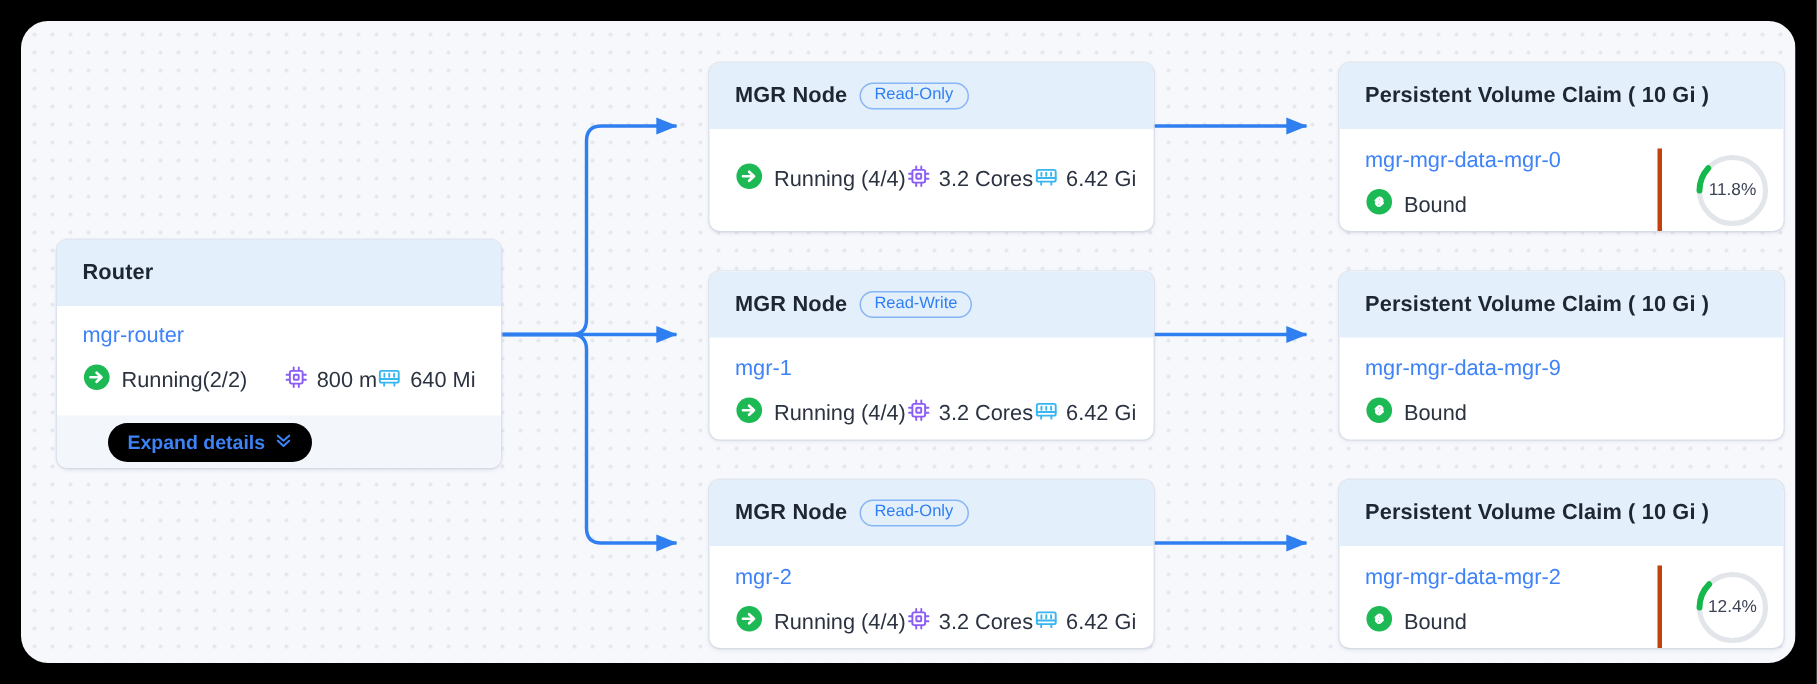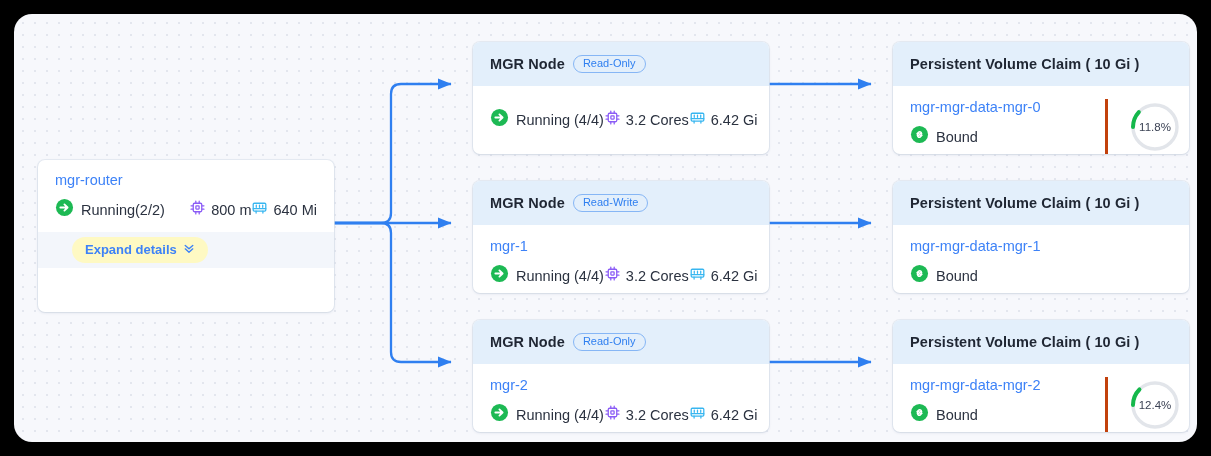--- a/index.html
+++ b/index.html
@@ -87,21 +87,21 @@
   #router-card .card-body { padding-top: 12px; }
   .expand-wrap {
     margin: 11px -17px 0;
     background: #f3f6fb;
     height: 36px;
     display: flex;
     align-items: center;
     padding-left: 34px;
   }
   .expand-btn {
-    background: #fef9c3;
+    background: #000000;
     color: #3d82f7;
     font-size: 13px;
     font-weight: bold;
     border: none;
     border-radius: 13px;
     padding: 5px 13px 6px;
     display: inline-flex;
     align-items: flex-start;
     gap: 6px;
     cursor: pointer;
@@ -169,20 +169,23 @@
     <path d="M 746 70 H 857" fill="none" stroke="#2f7ff0" stroke-width="2.3" marker-end="url(#arw)"></path>
 
     <circle cx="746" cy="209" r="5.2" fill="#2f7ff0"></circle>
     <path d="M 746 209 H 857" fill="none" stroke="#2f7ff0" stroke-width="2.3" marker-end="url(#arw)"></path>
 
     <circle cx="746" cy="348" r="5.2" fill="#2f7ff0"></circle>
     <path d="M 746 348 H 857" fill="none" stroke="#2f7ff0" stroke-width="2.3" marker-end="url(#arw)"></path>
   </svg>
 
   <div class="card" id="router-card">
+    <div class="card-head">
+      <span class="card-title">Router</span>
+    </div>
     <div class="card-body">
       <div class="res-name">mgr-router</div>
       <div class="stat-row">
         <span class="icon">
           <svg width="19" height="19" viewBox="0 0 20 20">
               <circle cx="10" cy="10" r="9" fill="#1db954"></circle>
               <path d="M5.6 10 h7.1 M9.9 6.8 l3.4 3.2 -3.4 3.2" fill="none" stroke="#fff" stroke-width="1.9" stroke-linecap="round" stroke-linejoin="round"></path>
             </svg>
         </span>
         <span class="stat-txt">Running(2/2)</span>
@@ -369,21 +372,21 @@
       </div>
     </div>
   </div>
 
   <div class="card pvc-card" id="pvc-card-1">
     <div class="card-head">
       <span class="card-title">Persistent Volume Claim ( 10 Gi )</span>
     </div>
     <div class="pvc-body">
       <div class="pvc-left">
-        <div class="res-name">mgr-mgr-data-mgr-1</div>
+        <div class="res-name">mgr-mgr-data-mgr-9</div>
         <div class="stat-row">
           <span class="icon">
             <svg width="19" height="19" viewBox="0 0 20 20">
                 <circle cx="10" cy="10" r="9" fill="#1db954"></circle>
                 <g fill="none" stroke="#fff" stroke-width="1.5" stroke-linecap="round">
                   <path d="M8.5 11.5 L11.5 8.5"></path>
                   <path d="M7.4 9.2 L8.9 7.7a1.9 1.9 0 0 1 2.7 2.7l-1.1 1.1"></path>
                   <path d="M12.6 10.8 L11.1 12.3a1.9 1.9 0 0 1-2.7-2.7l1.1-1.1"></path>
                 </g>
               </svg>

